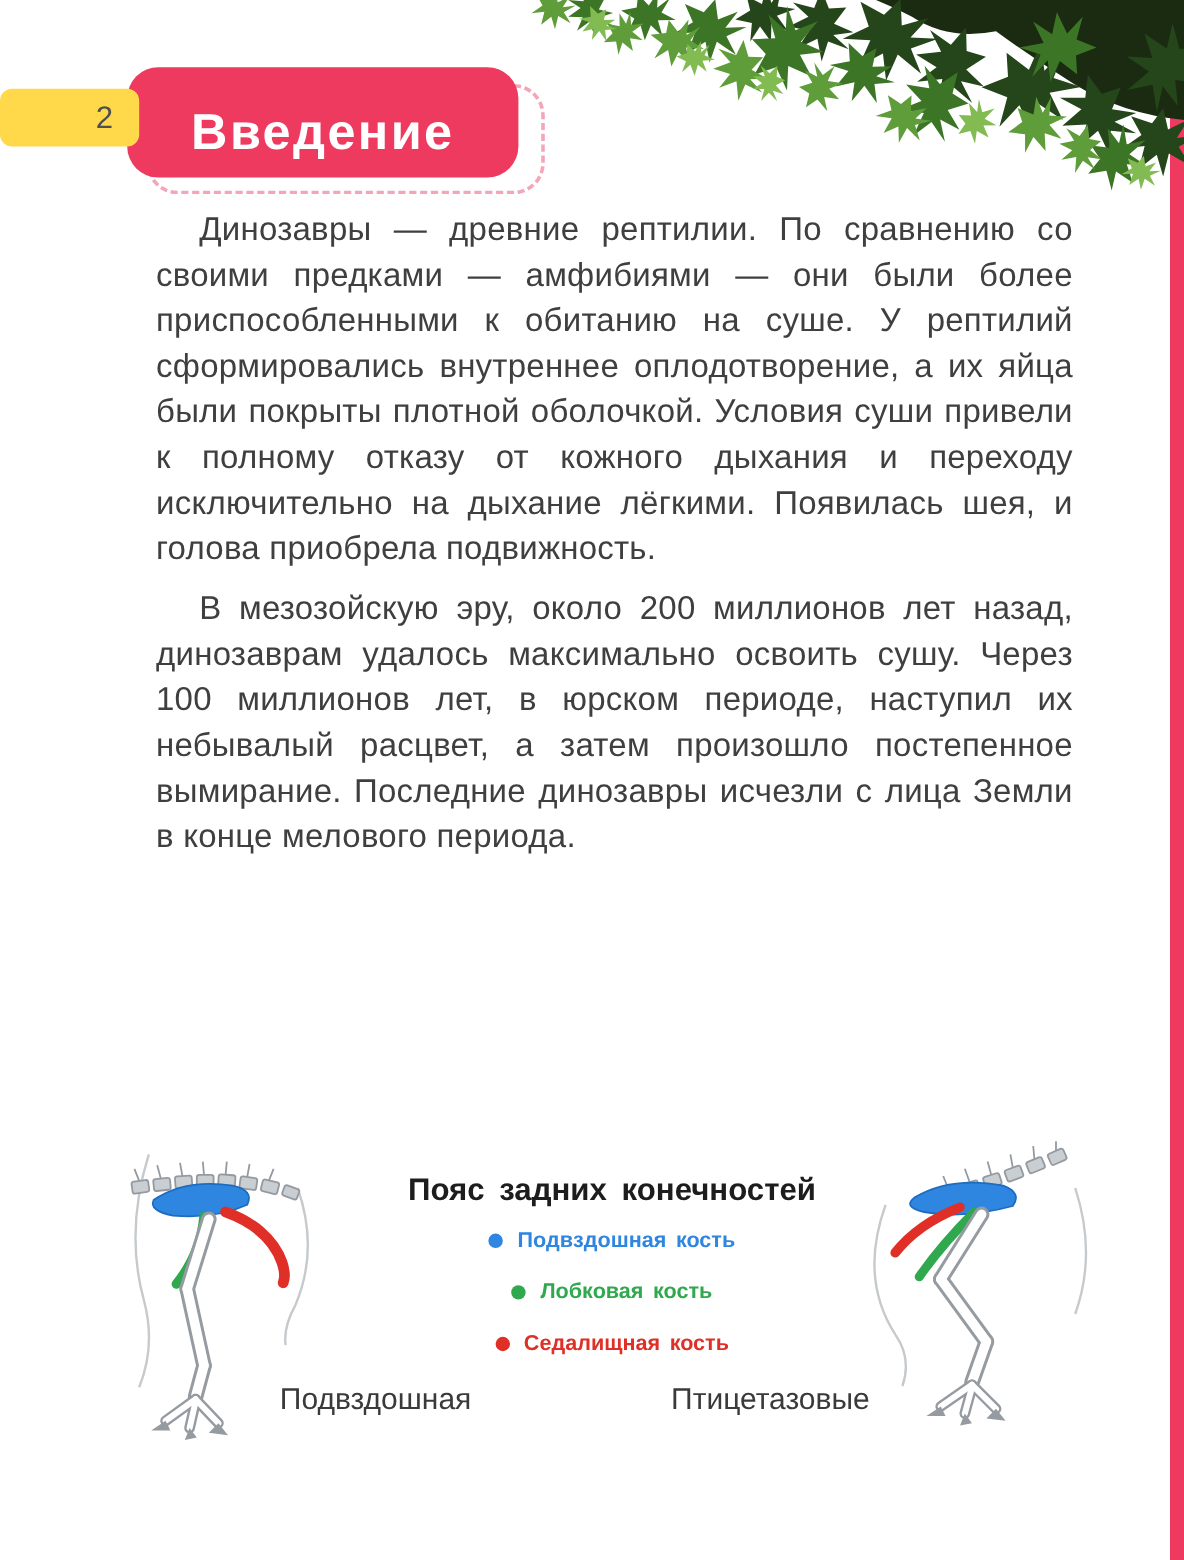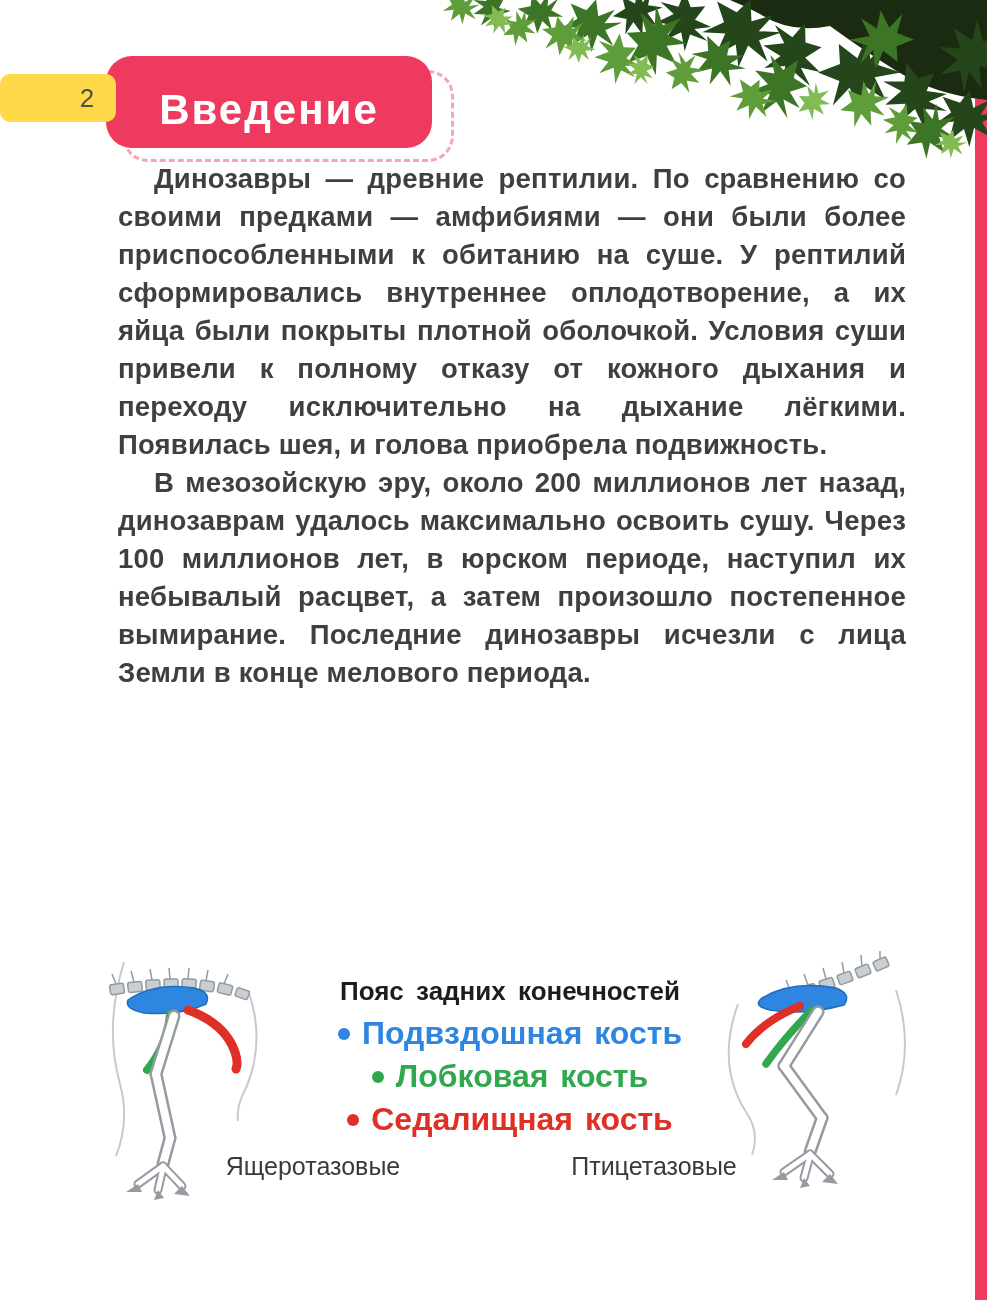--- a/index.html
+++ b/index.html
@@ -25,42 +25,42 @@
     position:absolute;left:0;top:74px;width:116px;height:48px;background:#ffd94a;
     border-radius:10px;z-index:5;display:flex;align-items:center;justify-content:center;
     padding-left:58px;box-sizing:border-box;
   }
   .page-number{font-size:26px;color:#4f4f4f;}
   
   .body-text{
     position:absolute;left:118px;top:160px;width:788px;color:#3f3f3f;
     font-size:27.5px;line-height:38px;text-align:justify;letter-spacing:0.2px;z-index:2;
   }
-  .body-text p{margin:0;text-indent:36px;font-weight:bold;}
+  .body-text p{margin:12px;text-indent:36px;}
   
   .skel{position:absolute;z-index:2;}
   .skel-left{left:98px;top:956px;}
   .skel-right{left:700px;top:950px;}
   .figure-title{
     position:absolute;left:330px;top:976px;width:360px;text-align:center;
     font-weight:bold;font-size:26px;color:#1d1d1d;word-spacing:5px;z-index:2;
   }
   .legend{position:absolute;left:330px;top:1012px;width:360px;z-index:2;}
   .legend-row{display:flex;align-items:center;justify-content:center;height:43px;}
   .dot{width:12px;height:12px;border-radius:50%;margin-right:12px;flex:0 0 auto;}
-  .legend-label{font-weight:bold;font-size:32px;word-spacing:3px;}
+  .legend-label{font-weight:bold;font-size:18px;word-spacing:3px;}
   .legend-row:nth-of-type(1) .dot{background:#2e86e0;}
   .legend-row:nth-of-type(1) .legend-label{color:#2e86e0;}
   .legend-row:nth-of-type(2) .dot{background:#2fa84e;}
   .legend-row:nth-of-type(2) .legend-label{color:#2fa84e;}
   .legend-row:nth-of-type(3) .dot{background:#df2f26;}
   .legend-row:nth-of-type(3) .legend-label{color:#df2f26;}
   .caption{position:absolute;top:1152px;width:220px;text-align:center;font-size:25px;color:#3a3a3a;z-index:2;}
   .caption-left{left:203px;}
-  .caption-right{left:544px;}
+  .caption-right{left:532px;}
 </style>
 </head>
 <body>
 
 <div class="page">
 
   <div class="edge-strip"></div>
 
   <svg class="foliage" width="557" height="160" viewBox="0 0 557 160">
     <defs>
@@ -222,16 +222,16 @@
           <path d="M110,204 L130,224"></path>
       </g>
       <g fill="#959ba1">
         <path d="M84,222 L72,230 L88,230 Z"></path>
         <path d="M104,228 L100,238 L110,236 Z"></path>
         <path d="M130,224 L138,234 L122,232 Z"></path>
       </g>
     </g>
   </svg>
 
-  <div class="caption caption-left">Ящеротазовые</div>
+  <div class="caption caption-left">Подвздошная</div>
   <div class="caption caption-right">Птицетазовые</div>
 
 </div>
 
 </body></html>

